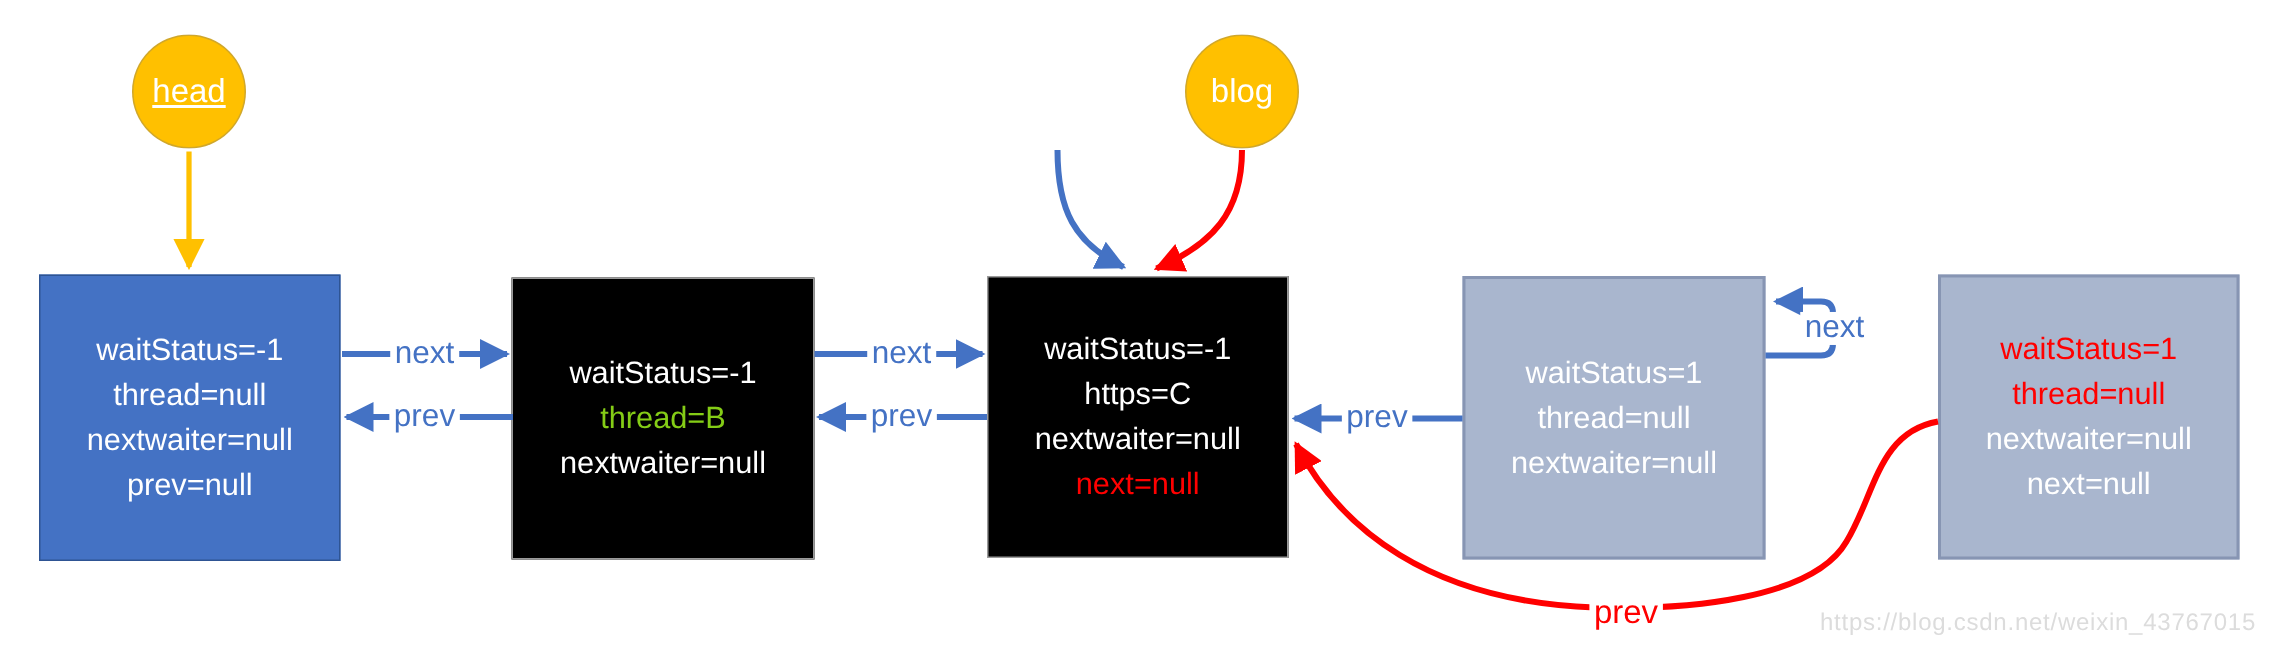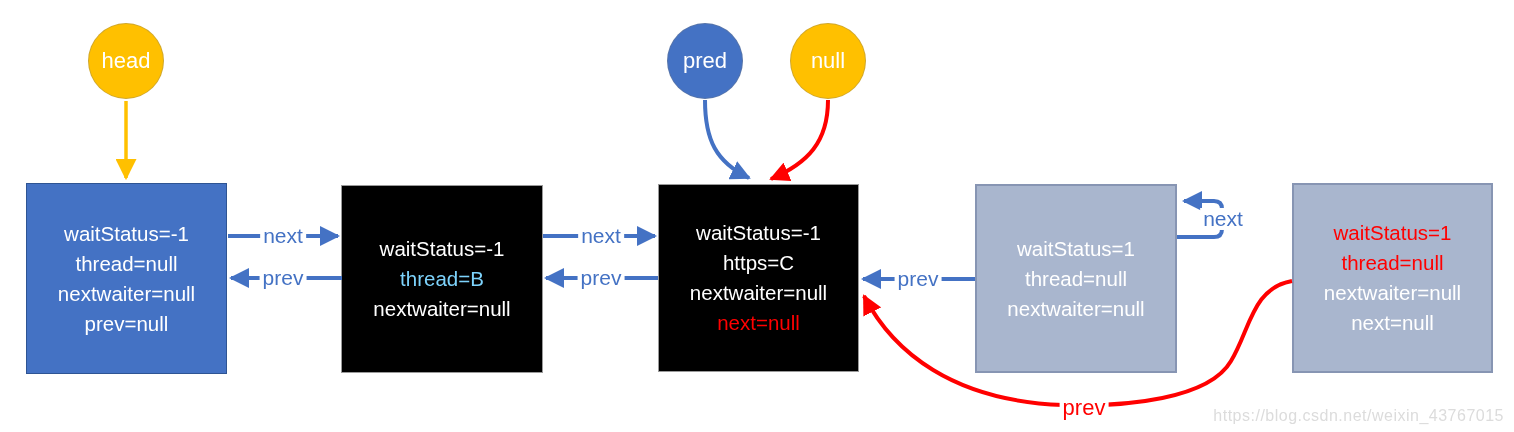--- a/index.html
+++ b/index.html
@@ -30,40 +30,37 @@
   .watermark{
     position:absolute;z-index:5;right:10px;bottom:7px;
     font-size:16px;color:#dcdcdc;letter-spacing:0.5px;
   }
 </style>
 </head>
 <body>
 
 <div class="stage">
 
-  <div class="circle" style="left: 88px; top: 23px; background-color: rgb(255, 192, 0);">
+  <div class="circle" style="left: 88px; top: 23px; background-color: rgb(255, 192, 0); text-decoration: underline;">
     <span>head</span>
   </div>
-  <div class="circle" style="left: 667px; top: 23px; background-color: rgb(68, 114, 196);">
-    <span>pred</span>
-  </div>
   <div class="circle" style="left: 790px; top: 23px; background-color: rgb(255, 192, 0);">
-    <span>null</span>
+    <span>blog</span>
   </div>
 
   <div class="node blue" style="left:26px;top:183px;width:201px;height:191px;">
     <div class="line" style="color: rgb(255, 255, 255);">waitStatus=-1</div>
     <div class="line" style="color: rgb(255, 255, 255);">thread=null</div>
     <div class="line" style="color: rgb(255, 255, 255);">nextwaiter=null</div>
     <div class="line" style="color: rgb(255, 255, 255);">prev=null</div>
   </div>
 
   <div class="node black" style="left:341px;top:185px;width:202px;height:188px;">
     <div class="line" style="color: rgb(255, 255, 255);">waitStatus=-1</div>
-    <div class="line" style="color: #7dd3fc;">thread=B</div>
+    <div class="line" style="color: #84cc16;">thread=B</div>
     <div class="line" style="color: rgb(255, 255, 255);">nextwaiter=null</div>
   </div>
 
   <div class="node black" style="left:658px;top:184px;width:201px;height:188px;">
     <div class="line" style="color: rgb(255, 255, 255);">waitStatus=-1</div>
     <div class="line" style="color: rgb(255, 255, 255);">https=C</div>
     <div class="line" style="color: rgb(255, 255, 255);">nextwaiter=null</div>
     <div class="line" style="color: rgb(255, 0, 0);">next=null</div>
   </div>
 

